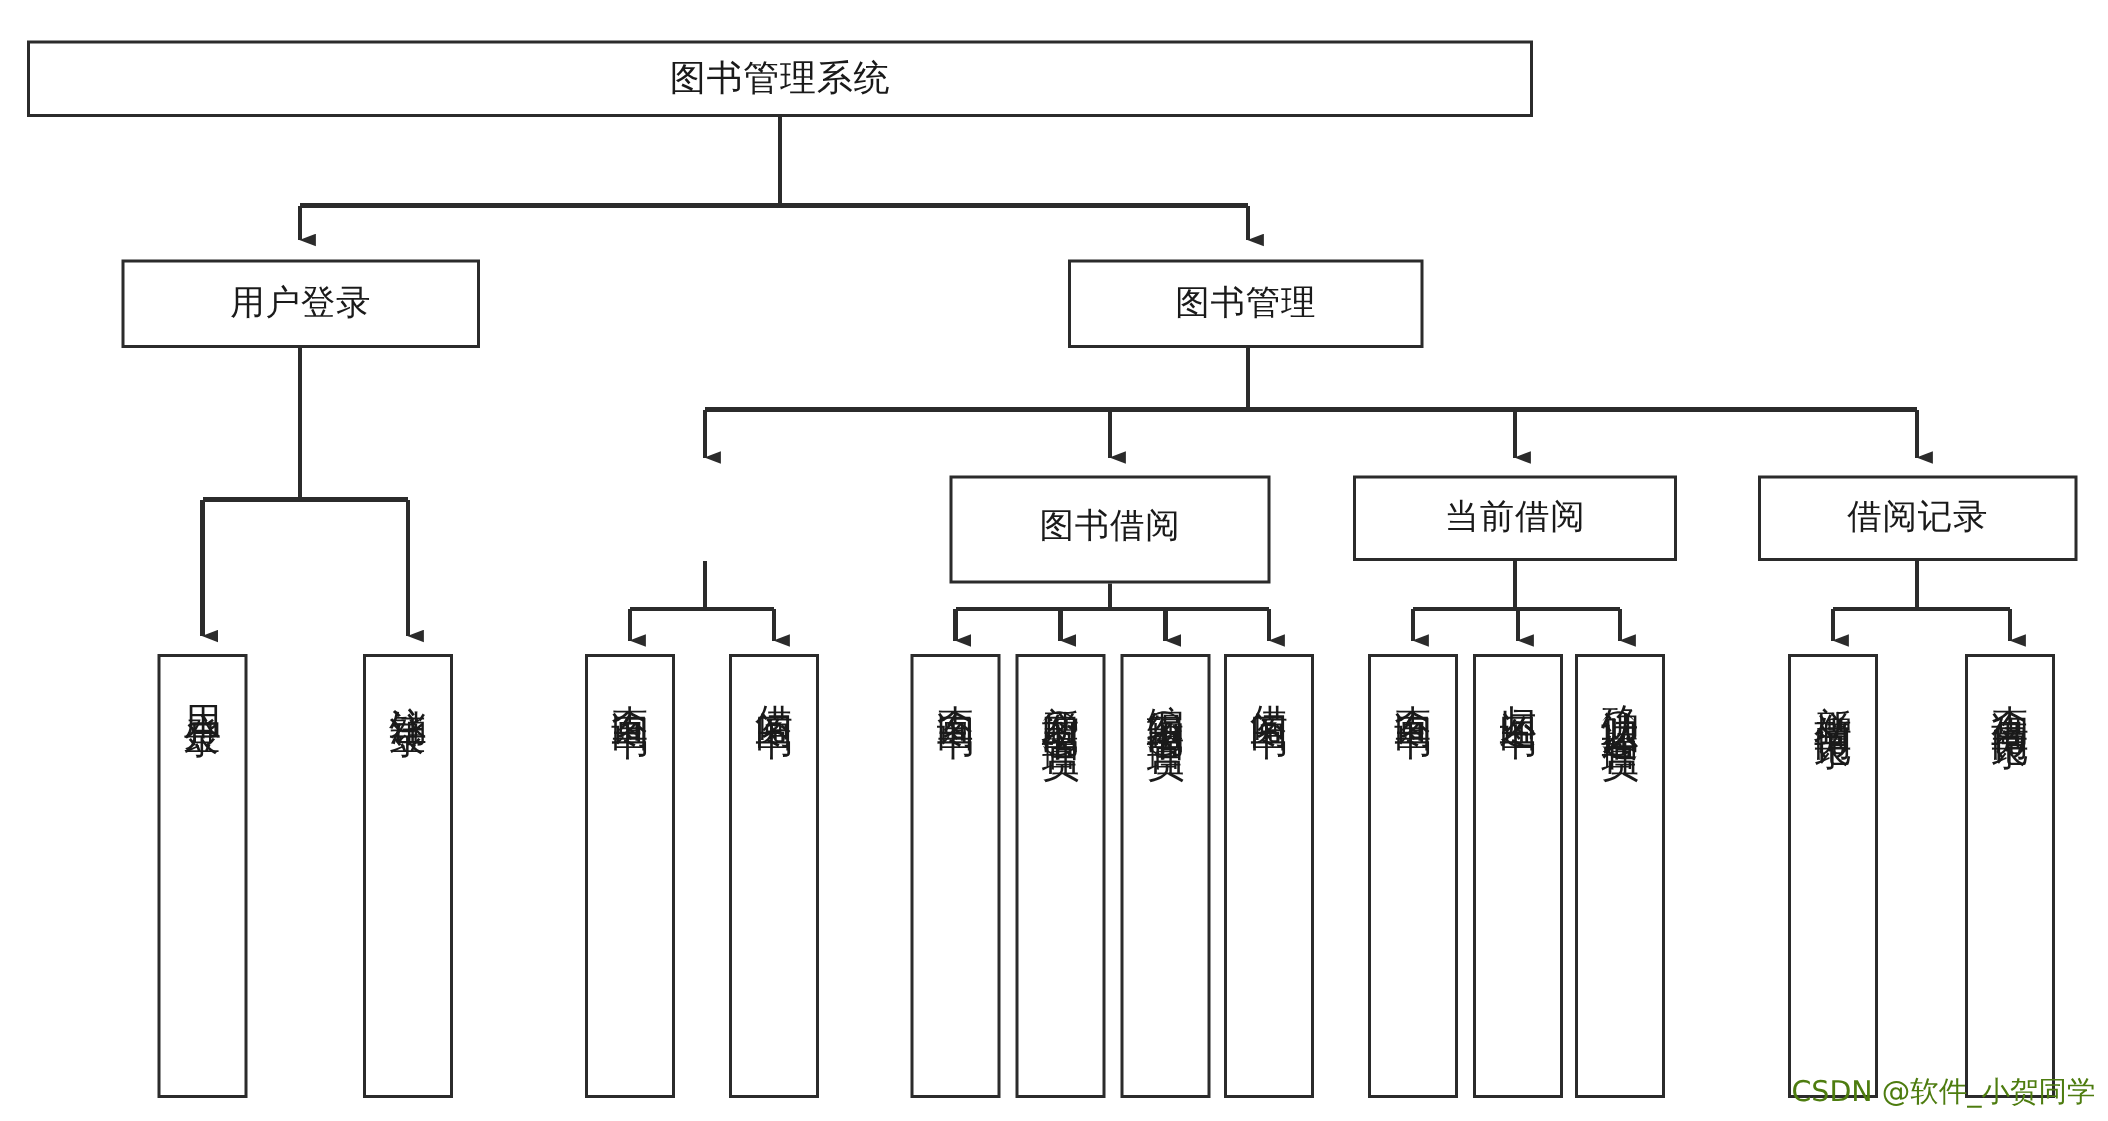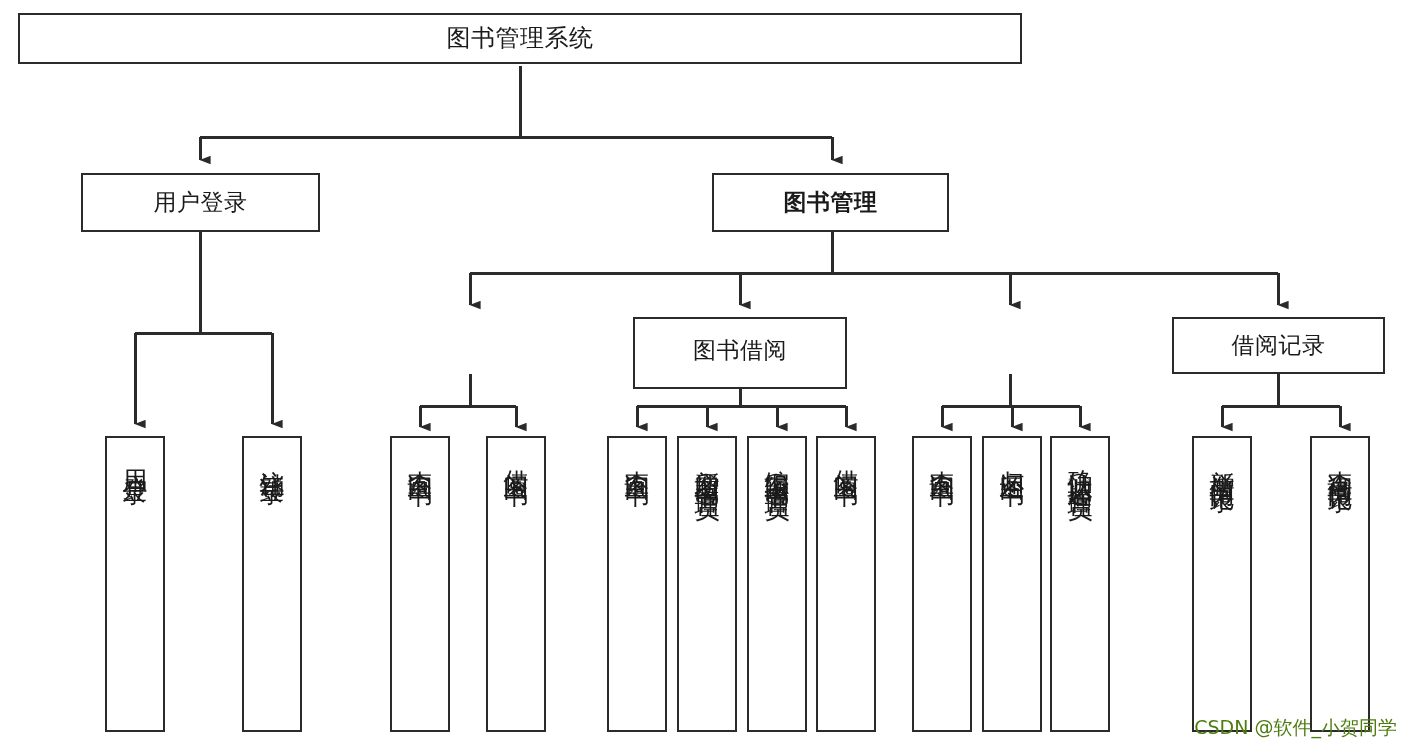--- a/index.html
+++ b/index.html
@@ -122,34 +122,37 @@
       <path d="M1012,406 L1012,427" marker-end="url(#arrowhead)"></path>
       <path d="M1080,406 L1080,427" marker-end="url(#arrowhead)"></path>
 
       <path d="M1278,374 L1278,406"></path>
       <path d="M1222,406 L1340,406"></path>
       <path d="M1222,406 L1222,427" marker-end="url(#arrowhead)"></path>
       <path d="M1340,406 L1340,427" marker-end="url(#arrowhead)"></path>
     </g>
   </svg>
 
-  <div class="node horiz root" style="left:18px; top:13px; width:1004px; height:51px;">
+  <div class="node horiz root" style="left:18px; top:27px; width:1004px; height:51px;">
     <span class="node-label">图书管理系统</span>
   </div>
 
   <div class="node horiz" style="left:81px; top:173px; width:239px; height:59px;">
     <span class="node-label">用户登录</span>
   </div>
-  <div class="node horiz" style="left:712px; top:173px; width:237px; height:59px;font-weight:bold;">
+  <div class="node horiz" style="left:712px; top:173px; width:237px; height:59px;">
     <span class="node-label">图书管理</span>
   </div>
 
   <div class="node horiz" style="left:633px; top:317px; width:214px; height:72px;font-family:Liberation Mono, monospace;">
     <span class="node-label">图书借阅</span>
   </div>
+  <div class="node horiz" style="left:902px; top:317px; width:216px; height:57px;">
+    <span class="node-label">当前借阅</span>
+  </div>
   <div class="node horiz" style="left:1172px; top:317px; width:213px; height:57px;">
     <span class="node-label">借阅记录</span>
   </div>
 
   <div class="node vert" style="left:105px; top:436px; width:60px; height:296px;">
     <span class="node-label">用户登录</span>
   </div>
   <div class="node vert" style="left:242px; top:436px; width:60px; height:296px;">
     <span class="node-label">注销登录</span>
   </div>

